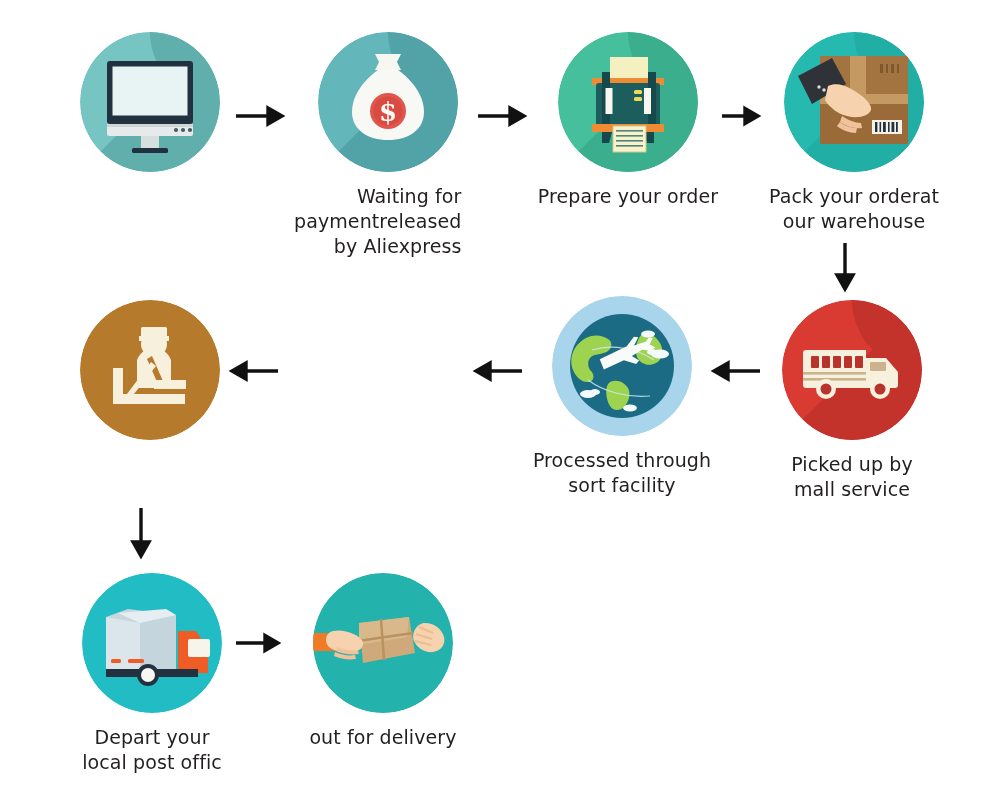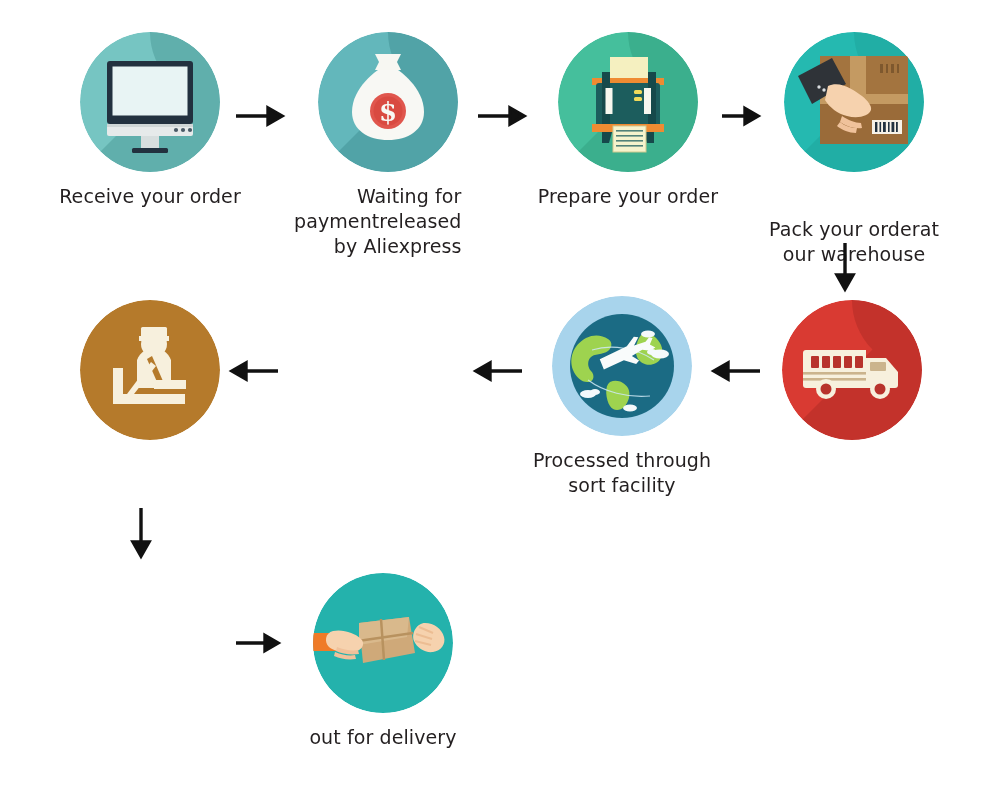--- a/index.html
+++ b/index.html
@@ -56,21 +56,21 @@
   }
 
   .arrow {
     position: absolute;
   }
 
   
   #step-receive   { left: 50px;  top: 32px; }
   #step-waiting   { left: 288px; top: 32px; }
   #step-prepare   { left: 528px; top: 32px; }
-  #step-pack      { left: 754px; top: 32px; gap: 33px; }
+  #step-pack      { left: 754px; top: 32px; }
 
   
   #step-picked    { left: 752px; top: 300px; }
   #step-processed { left: 522px; top: 296px; }
   #step-flown     { left: 282px; top: 300px; }
   #step-customs   { left: 50px;  top: 300px; }
 
   
   #step-depart    { left: 52px;  top: 573px; }
   #step-out       { left: 283px; top: 573px; }
@@ -104,21 +104,20 @@
         <rect x="32.5" y="34.5" width="75" height="49" fill="#e8f4f4"></rect>
         <rect x="27" y="92" width="86" height="12" rx="2" fill="#e6eaea"></rect>
         <rect x="27" y="92" width="86" height="3" fill="#cfd6d6"></rect>
         <circle cx="96" cy="98" r="2.1" fill="#4a5a66"></circle>
         <circle cx="103" cy="98" r="2.1" fill="#4a5a66"></circle>
         <circle cx="110" cy="98" r="2.1" fill="#4a5a66"></circle>
         <rect x="61" y="104" width="18" height="12" fill="#d7dede"></rect>
         <rect x="52" y="116" width="36" height="5" rx="1.5" fill="#22313f"></rect>
       </svg>
     </div>
-    <div class="step-label">Receive your order</div>
   </div>
 
   <div class="step" id="step-waiting">
     <div class="icon-circle">
       <svg viewBox="0 0 140 140" width="140" height="140">
         <circle cx="70" cy="70" r="70" fill="#63b7bb"></circle>
         <path d="M70 0a70 70 0 0 1 70 70 70 70 0 0 1-70 70 70 70 0 0 1-49.5-20.5L118 22A69.8 69.8 0 0 1 140 70 70 70 0 0 1 70 0z" fill="#3f8f94" opacity="0.5"></path>
         <path d="M57 22h26l-4 8 4 8H57l4-8z" fill="#f7f7f2"></path>
         <path d="M60 38h20c0 0 26 17 26 42 0 18-16 28-36 28S34 98 34 80c0-25 26-42 26-42z" fill="#f8f8f4"></path>
         <circle cx="70" cy="79" r="18" fill="#e0564d"></circle>
@@ -214,20 +213,22 @@
         </g>
         <rect x="21" y="72" width="63" height="2.6" fill="#cbb48d"></rect>
         <rect x="21" y="78" width="63" height="2.6" fill="#cbb48d"></rect>
         <rect x="88" y="62" width="16" height="9" rx="1" fill="#cbb48d"></rect>
         <circle cx="44" cy="89" r="10" fill="#f7f0dd"></circle>
         <circle cx="44" cy="89" r="5.5" fill="#b8332c"></circle>
         <circle cx="98" cy="89" r="10" fill="#f7f0dd"></circle>
         <circle cx="98" cy="89" r="5.5" fill="#b8332c"></circle>
       </svg>
     </div>
+    <div class="step-label">Picked up by
+mall service</div>
   </div>
 
   <div class="step" id="step-processed">
     <div class="icon-circle">
       <svg viewBox="0 0 140 140" width="140" height="140">
         <circle cx="70" cy="70" r="70" fill="#a8d4ec"></circle>
         <circle cx="70" cy="70" r="52" fill="#1b6b84"></circle>
         <path d="M34 42c8-4 16-3 22 1 5 3 4 9 0 12-5 4-14 2-18 7-3 4-2 10 1 13 4 4 3 10-2 11-7 1-13-5-16-12-4-11-1-24 13-32z" fill="#9ed34f"></path>
         <path d="M58 86c7-3 14 0 18 6 3 6 1 14-4 19-4 4-11 4-14-1-4-6-6-20 0-24z" fill="#9ed34f"></path>
         <path d="M92 36c7 1 14 6 17 13 3 7 1 15-5 18-7 4-16 1-19-6-3-8 0-19 7-25z" fill="#9ed34f"></path>
@@ -268,20 +269,40 @@
         <path d="M57 60c3-8 10-12 17-12s14 4 17 12v28H57z" fill="#f7f0dd"></path>
         <path d="M72 56l14 32-5 3-14-32z" fill="#b57a2b"></path>
         <rect x="33" y="68" width="10" height="34" fill="#f7f0dd"></rect>
         <rect x="33" y="94" width="72" height="10" fill="#f7f0dd"></rect>
         <path d="M47 94l24-32 5 4-22 28z" fill="#f7f0dd"></path>
         <rect x="74" y="80" width="32" height="9" fill="#f7f0dd"></rect>
       </svg>
     </div>
   </div>
 
+  <div class="step" id="step-depart">
+    <div class="icon-circle">
+      <svg viewBox="0 0 140 140" width="140" height="140">
+        <circle cx="70" cy="70" r="70" fill="#22bcc4"></circle>
+        <path d="M96 58h18l12 18v24H96z" fill="#ef5c26"></path>
+        <rect x="106" y="66" width="22" height="18" rx="2" fill="#f7f4ec"></rect>
+        <path d="M24 44l22-8 48 6-14 12-44-4z" fill="#c8d6dd"></path>
+        <path d="M24 44l34 6v50H24z" fill="#dbe6ec"></path>
+        <path d="M58 50l36-8v58H58z" fill="#c4d5de"></path>
+        <path d="M58 50l36-8-10-6-48 4z" fill="#e6eef3"></path>
+        <rect x="24" y="96" width="92" height="8" fill="#22313f"></rect>
+        <rect x="29" y="86" width="10" height="4" rx="1.5" fill="#ef5c26"></rect>
+        <rect x="46" y="86" width="16" height="4" rx="1.5" fill="#ef5c26"></rect>
+        <circle cx="66" cy="102" r="11" fill="#22313f"></circle>
+        <circle cx="66" cy="102" r="7" fill="#f7f7f2"></circle>
+      </svg>
+    </div>
+    <div class="step-label">Depart your
+local post offic</div>
+  </div>
 
   <div class="step" id="step-out">
     <div class="icon-circle">
       <svg viewBox="0 0 140 140" width="140" height="140">
         <circle cx="70" cy="70" r="70" fill="#24b2ac"></circle>
         <path d="M46 50l50-6 6 36-52 10z" fill="#cfa979"></path>
         <path d="M46 50l50-6-2 20-48 8z" fill="#d9b98c"></path>
         <path d="M68 46l3 41" stroke="#b8925f" stroke-width="2.5" fill="none"></path>
         <path d="M45 68l55-8" stroke="#b8925f" stroke-width="2.5" fill="none"></path>
         <rect x="0" y="60" width="26" height="18" fill="#ef7b28"></rect>

